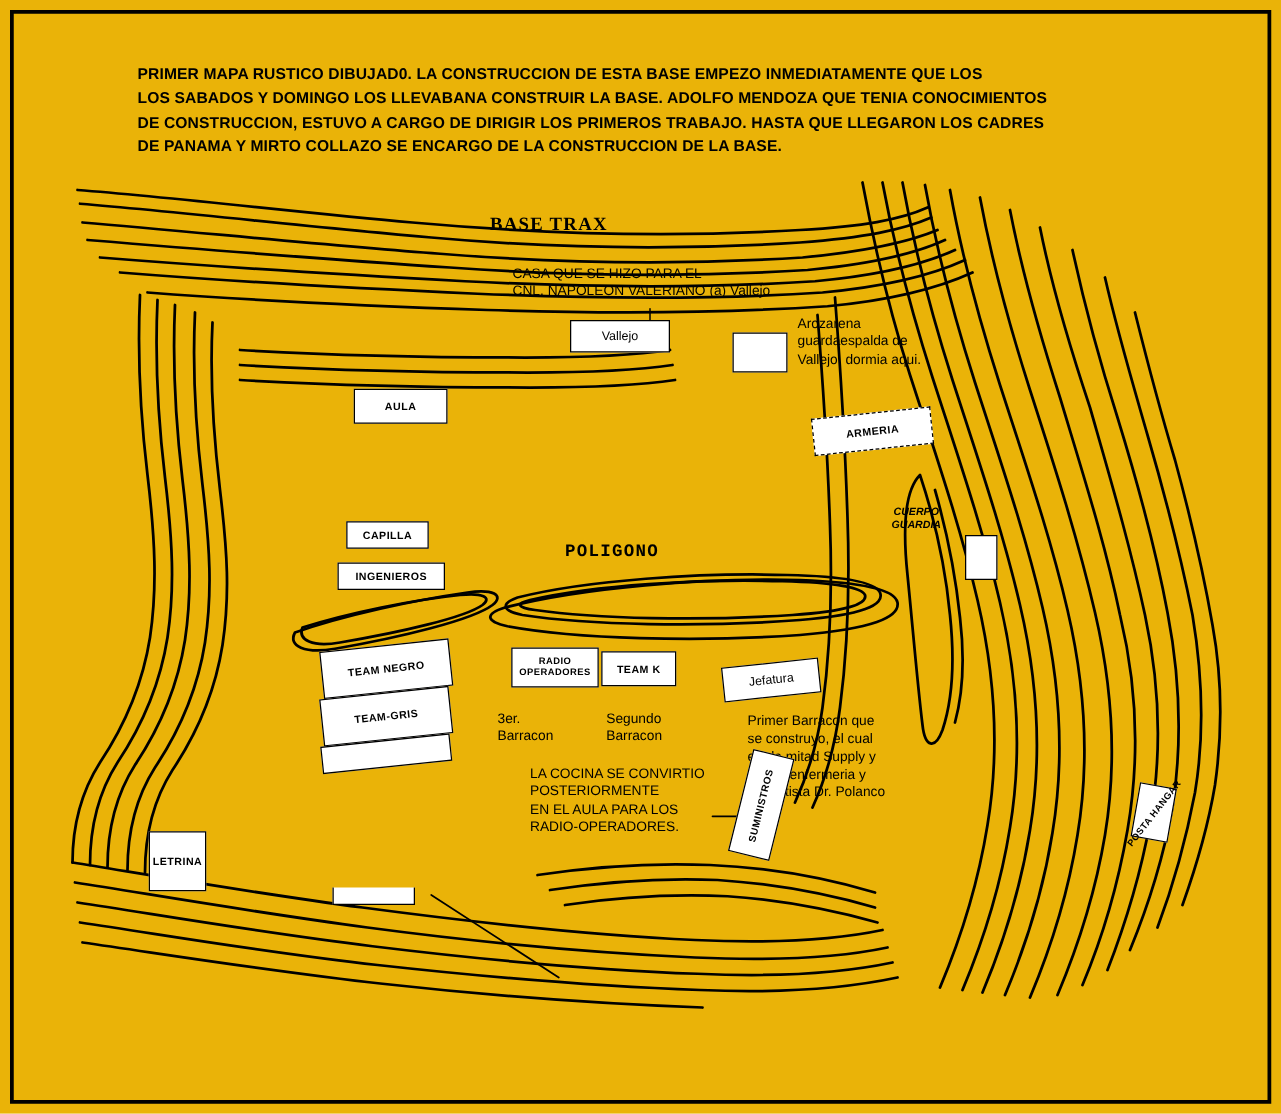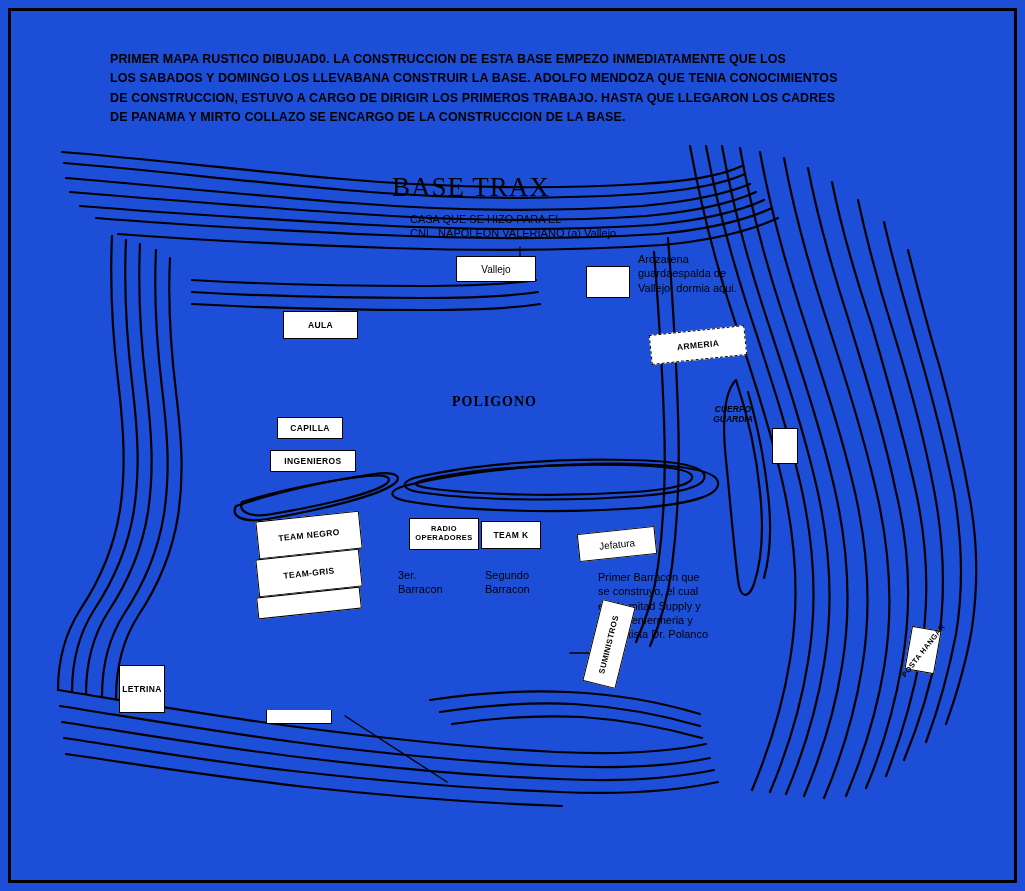--- a/index.html
+++ b/index.html
@@ -1,20 +1,20 @@
 <!DOCTYPE html>
 <html><head>
 <meta charset="utf-8">
 <style>
   html,body{margin:0;padding:0;background:#ffffff;}
   body{font-family:"Liberation Sans", sans-serif;}
   #page{
     position:relative;
     width:1025px;height:891px;
-    background:#1d4ed8;
+    background:#eab308;
     overflow:hidden;
   }
   #frame{
     position:absolute;
     left:8px;top:8px;
     width:1009px;height:875px;
     border:3px solid #000;
     box-sizing:border-box;
   }
   
@@ -61,32 +61,33 @@
   .txt{
     position:absolute;
     font-size:11px;
     color:#000;
     line-height:1.3;
     white-space:pre-line;
   }
   .title-base{
     position:absolute;
     font-family:"Liberation Serif", serif;
-    font-size:27px;
-    font-weight:normal;
+    font-size:15px;
+    font-weight:bold;
     letter-spacing:1px;
     color:#000;
   }
   .poligono{
     position:absolute;
-    font-family:Liberation Serif, serif;
+    font-family:Liberation Mono, monospace;
     font-size:14px;
     font-weight:bold;
     letter-spacing:1px;
     color:#000;
+    margin-top:40px;
   }
   .cuerpo-guardia{
     position:absolute;
     font-size:8.5px;
     font-weight:bold;
     text-align:center;
     line-height:1.2;
     color:#000;
   }
 </style>
@@ -205,20 +206,22 @@
 Barracon</div>
 
   <div class="txt" style="left:485px;top:568px;width:62px;text-align:left;">Segundo Barracon</div>
 
   <div class="txt" style="left:556px;top:570px;width:130px;text-align:left;margin-left:42px;">Primer Barracon que
 se construyo, el cual
 era la mitad Supply y
 la otra enfermeria y
 el dentista Dr. Polanco</div>
 
+  <div class="txt" style="left:424px;top:612px;width:160px;">LA COCINA SE CONVIRTIO POSTERIORMENTE
+EN EL AULA PARA LOS RADIO-OPERADORES.</div>
 
   <div class="txt" style="left:450px;top:776px;width:330px;"></div>
 
   <div class="box plain" style="left:456px;top:256px;width:80px;height:26px;">
     <span>Vallejo</span>
   </div>
 
   <div class="box" style="left:586px;top:266px;width:44px;height:32px;">
     <span></span>
   </div>

